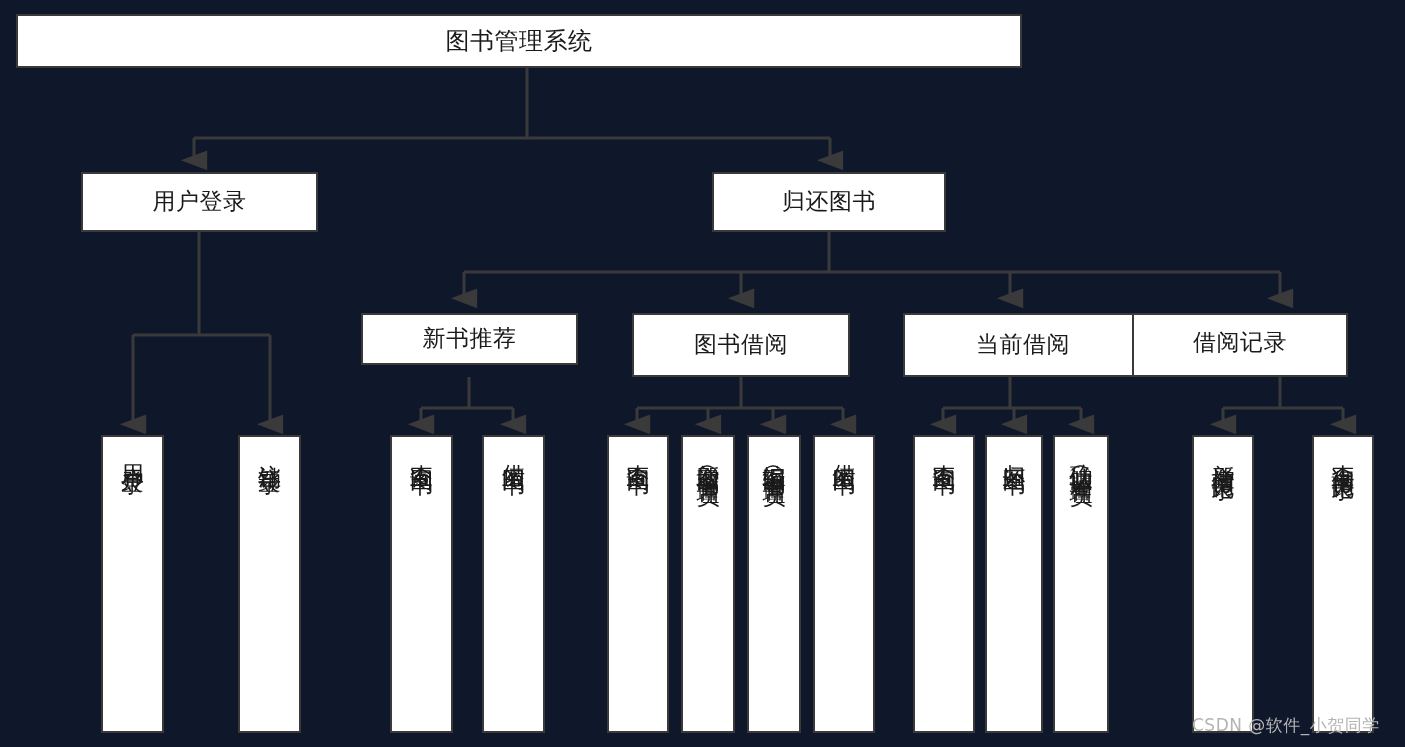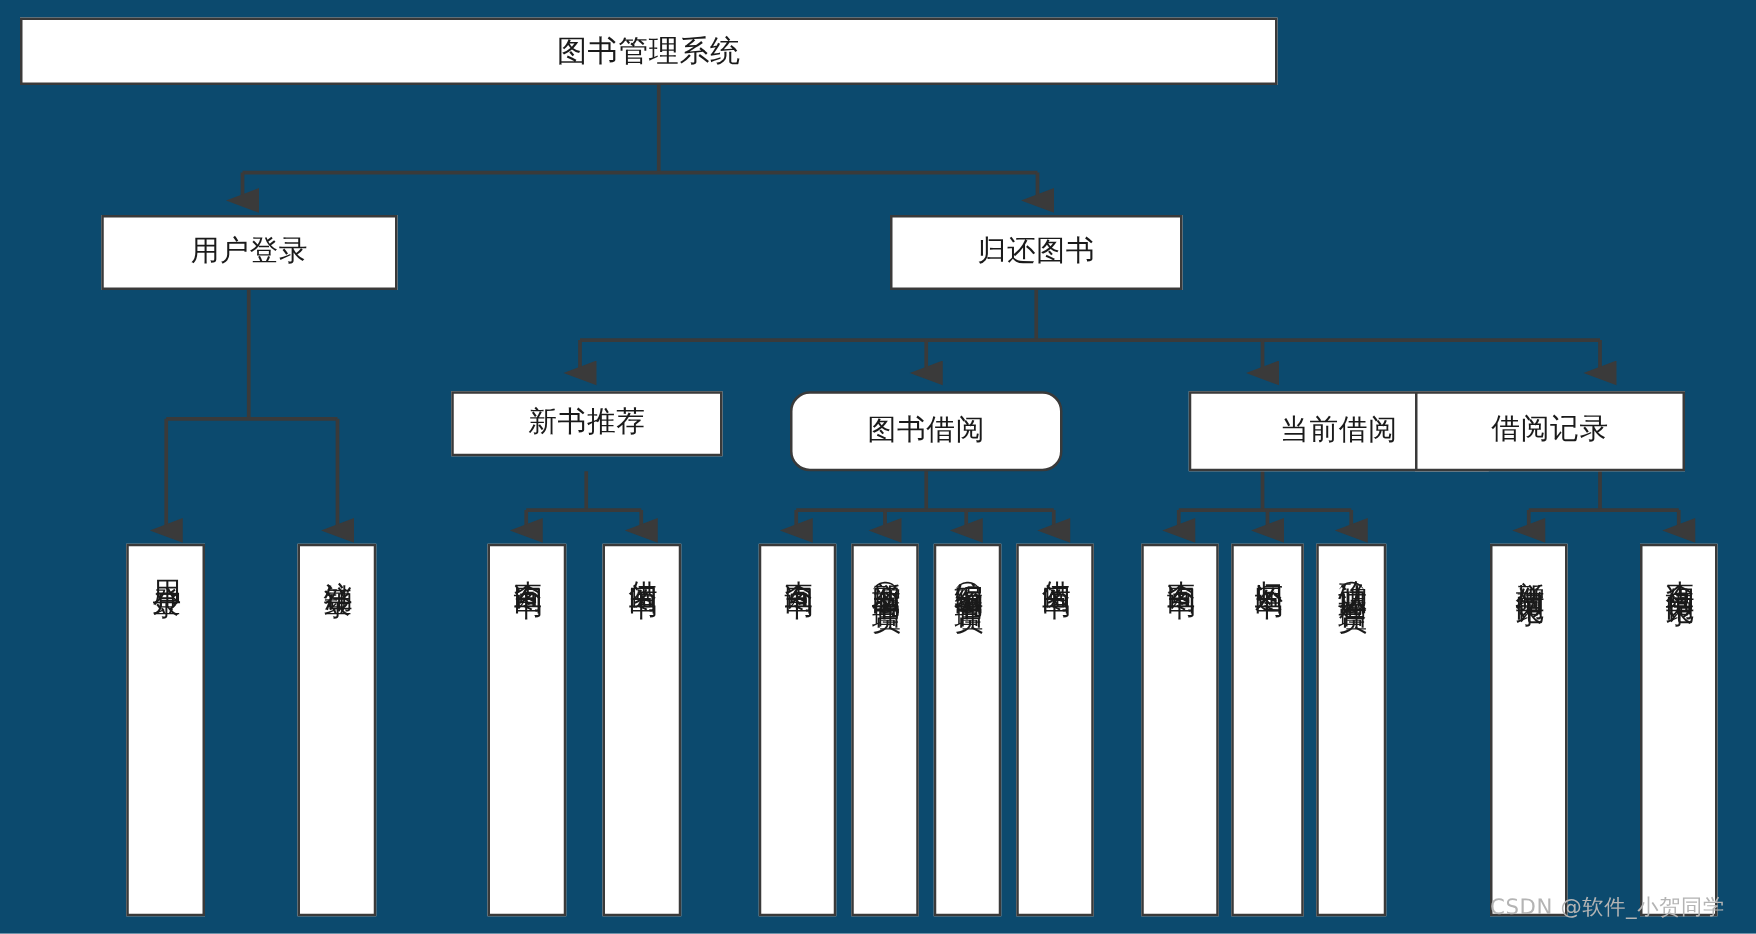--- a/index.html
+++ b/index.html
@@ -8,21 +8,21 @@
     padding: 0;
     background: #ffffff;
   }
   body {
     font-family: "DejaVu Sans", "Liberation Sans", sans-serif;
   }
   #diagram-root {
     position: relative;
     width: 1405px;
     height: 747px;
-    background: #0c4a6e;
+    background: #0f172a;
     overflow: hidden;
   }
   #wire-layer {
     position: absolute;
     left: 0;
     top: 0;
     width: 1405px;
     height: 747px;
     pointer-events: none;
   }
@@ -133,24 +133,24 @@
   <div class="node horizontal" style="left:81px; top:172px; width:237px; height:60px;">
     <span class="node-label">用户登录</span>
   </div>
   <div class="node horizontal" style="left:712px; top:172px; width:234px; height:60px;">
     <span class="node-label">归还图书</span>
   </div>
 
   <div class="node horizontal" style="left:361px; top:313px; width:217px; height:52px;">
     <span class="node-label">新书推荐</span>
   </div>
-  <div class="node horizontal" style="left:632px; top:313px; width:218px; height:64px;border-radius:16px;">
+  <div class="node horizontal" style="left:632px; top:313px; width:218px; height:64px;">
     <span class="node-label">图书借阅</span>
   </div>
-  <div class="node horizontal" style="left:903px; top:313px; width:240px; height:64px;margin-left:48px;">
+  <div class="node horizontal" style="left:903px; top:313px; width:240px; height:64px;">
     <span class="node-label">当前借阅</span>
   </div>
   <div class="node horizontal" style="left:1132px; top:313px; width:216px; height:64px;font-family:Liberation Mono, monospace;">
     <span class="node-label">借阅记录</span>
   </div>
 
   <div class="node vertical" style="left:101px; top:435px; width:63px; height:298px;">
     <span class="node-label">用户登录</span>
   </div>
   <div class="node vertical" style="left:238px; top:435px; width:63px; height:298px;">

